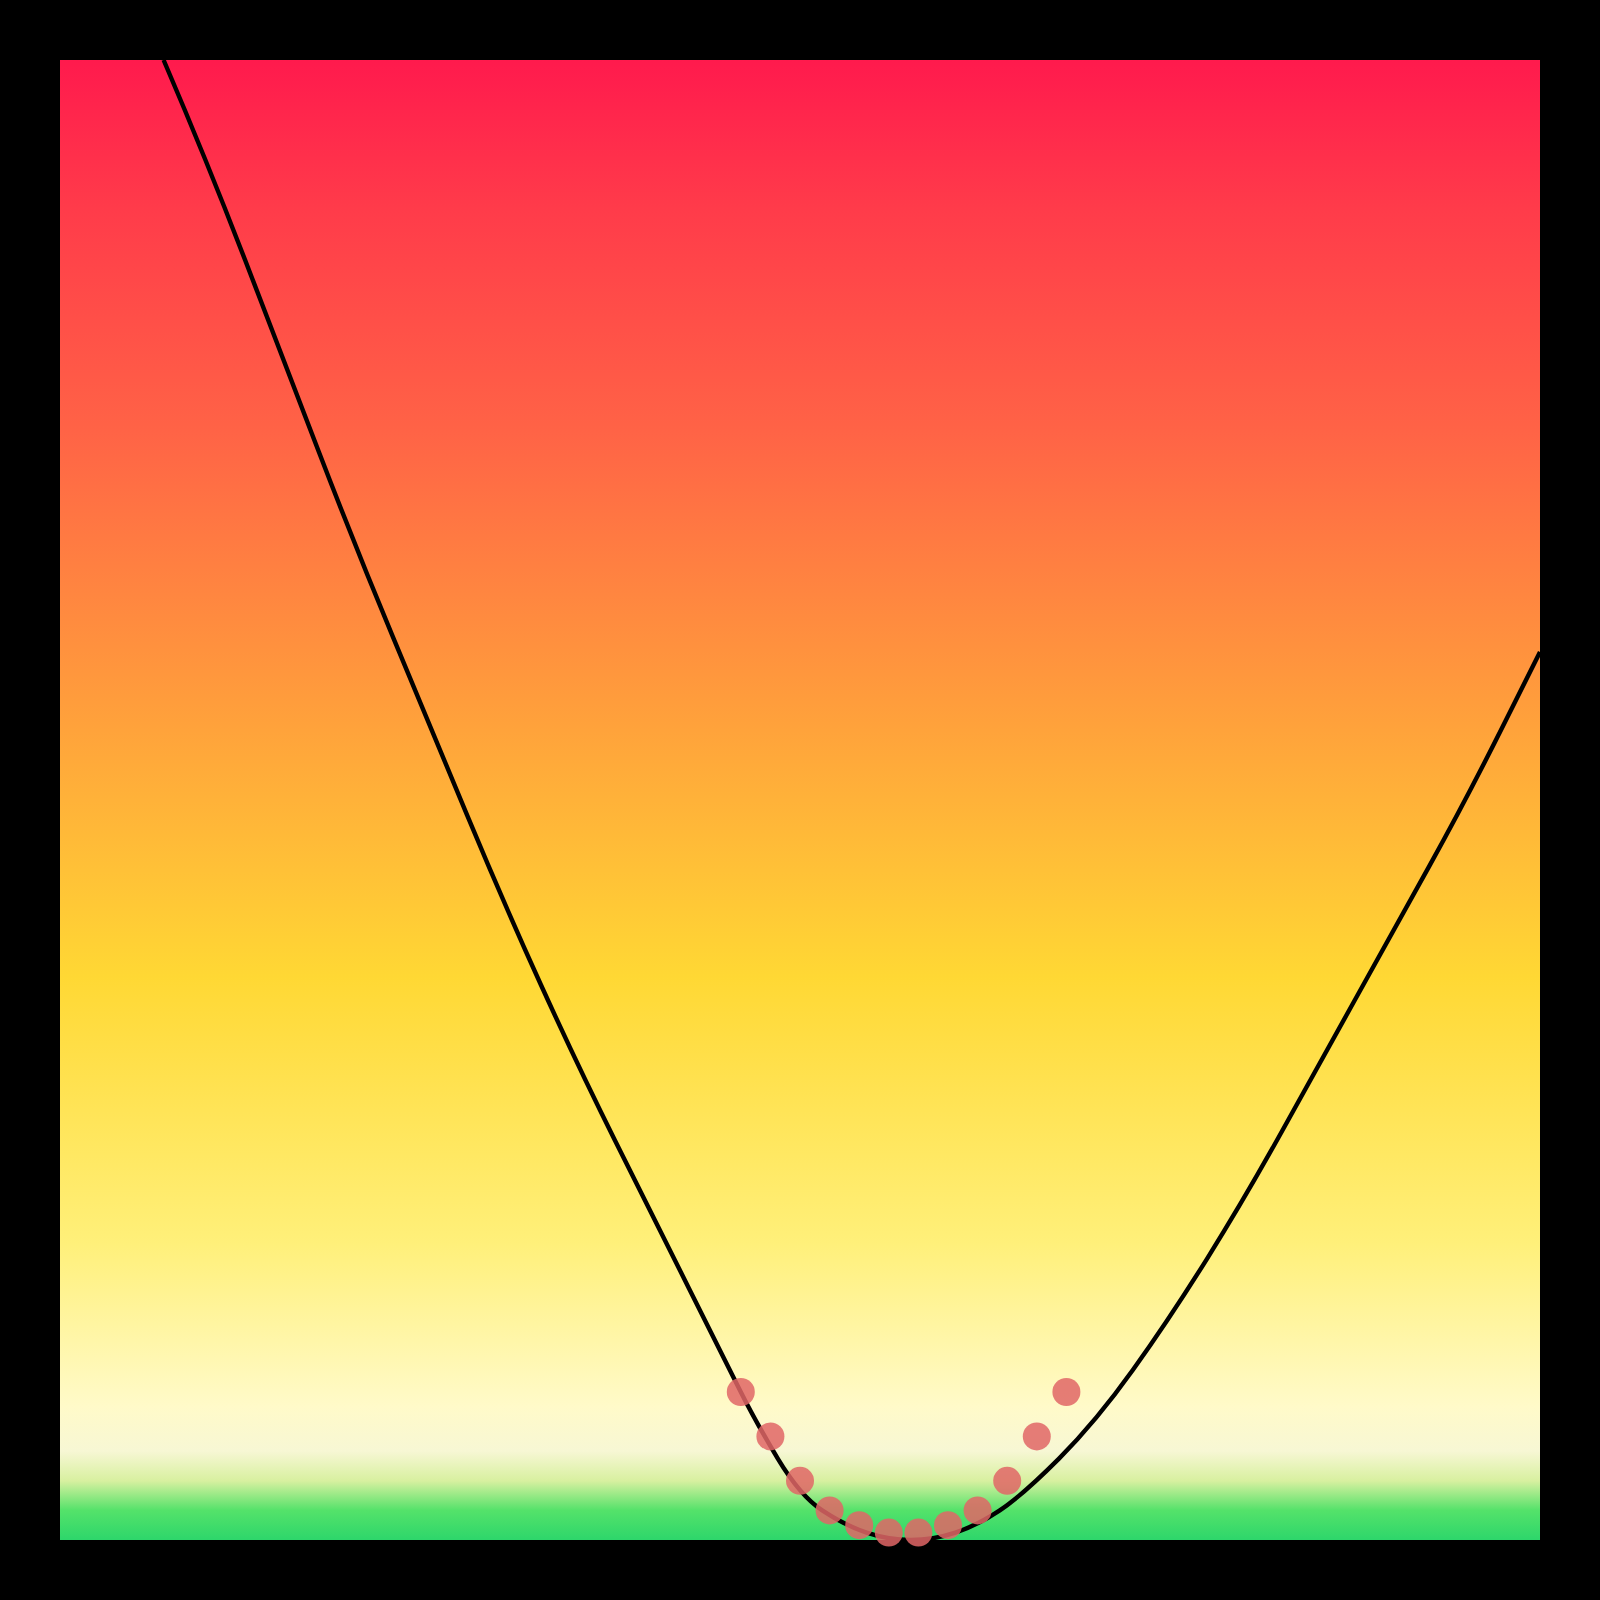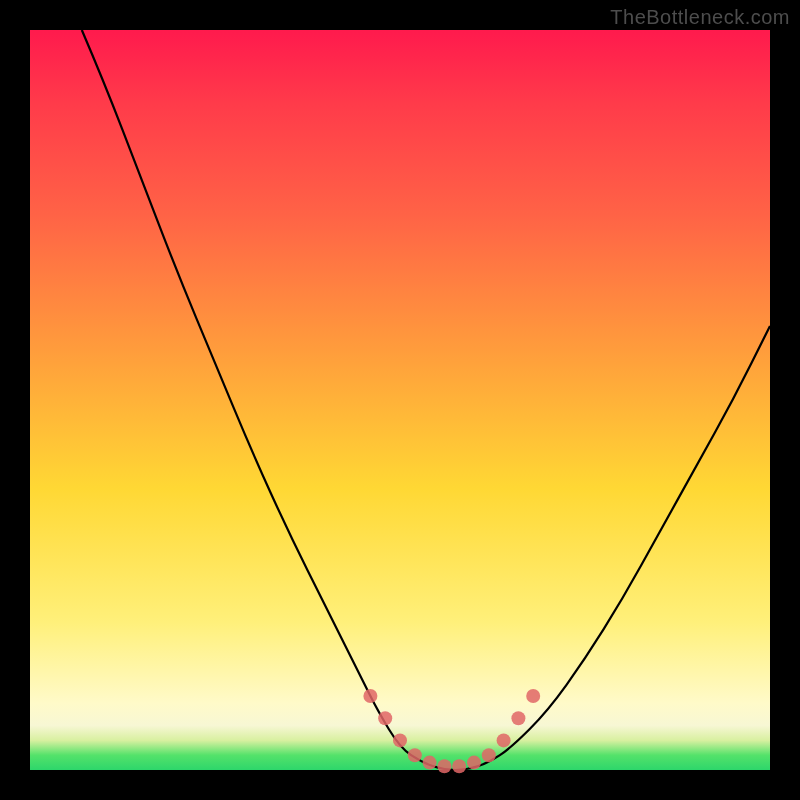--- a/index.html
+++ b/index.html
@@ -59,21 +59,20 @@
   }
   .marker {
     fill: #e06666;
     fill-opacity: 0.85;
   }
 </style>
 </head>
 <body>
 
 <div class="frame">
-  <div class="watermark">TheBottleneck.com</div>
 
   <div class="plot-area">
     <svg class="curve" viewBox="0 0 740 740">
       <g>
         <path id="curve-path" d="M 51.800000000000004 0 Q 74 51.799999999999955 92.5 99.89999999999998 Q 111 148 129.5 196.1 Q 148 244.2 166.5 288.59999999999997 Q 185 332.99999999999994 203.5 377.4 Q 222 421.8 240.5 462.5 Q 259 503.2 277.5 540.2 Q 296 577.2 314.5 614.2 Q 333 651.2 340.4 666 Q 347.79999999999995 680.8 358.9 699.3 Q 370 717.8 381.1 725.2 Q 392.20000000000005 732.6 403.30000000000007 736.3 Q 414.40000000000003 740 425.5 740 Q 436.59999999999997 740 447.7 736.3 Q 458.8 732.6 469.9 725.2 Q 481 717.8 499.5 699.3 Q 518 680.8 536.5 654.9 Q 555 629 573.5 599.4 Q 592 569.8 610.5 536.5 Q 629 503.2 647.5 469.9 Q 666 436.6 684.5 403.3 Q 703 370 721.5 333 T 740 296" stroke="#000" stroke-width="2.2" fill="none"></path>
       </g>
       <g id="markers">
           <circle cx="340.40000000000003" cy="666" r="7" class="marker" fill="#e06666"></circle>
           <circle cx="355.2" cy="688.2" r="7" class="marker" fill="#e06666"></circle>
           <circle cx="370" cy="710.4" r="7" class="marker" fill="#e06666"></circle>

